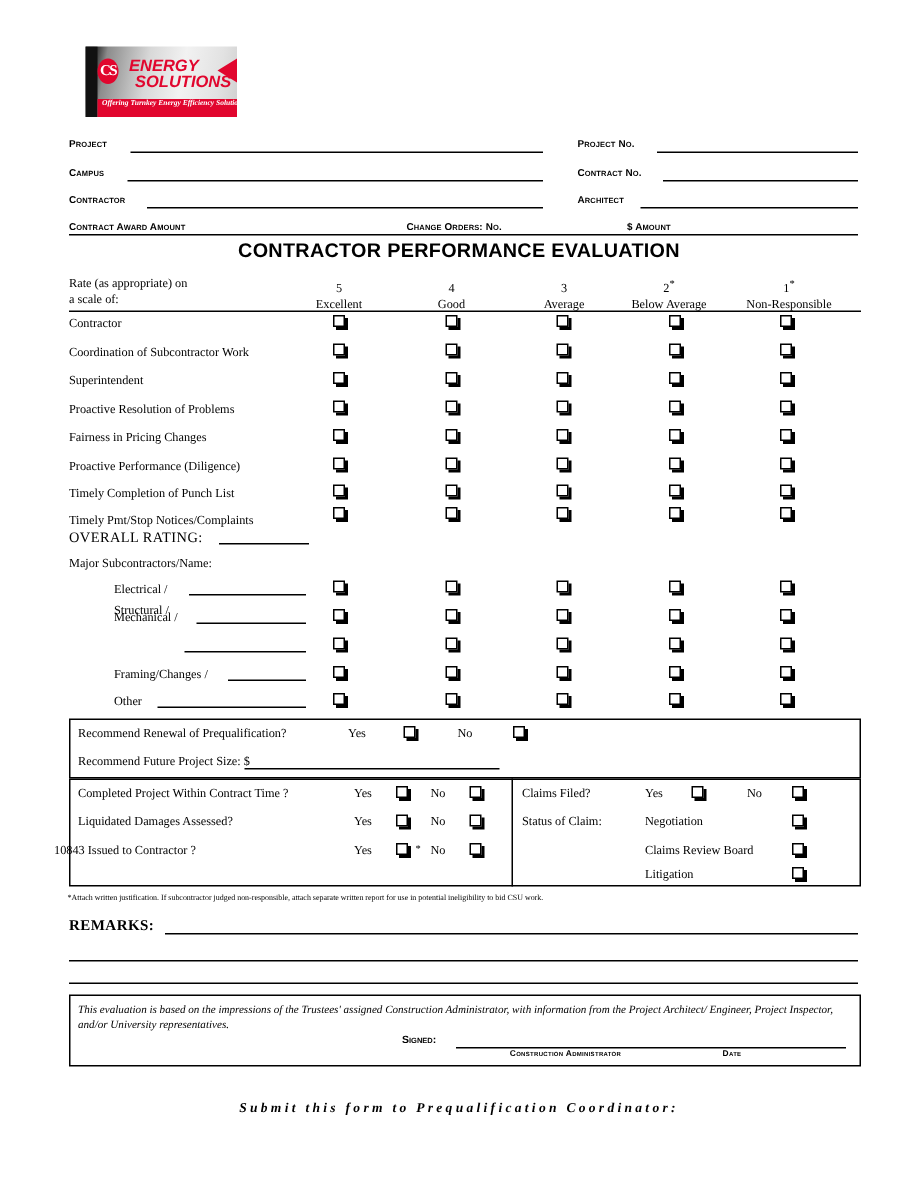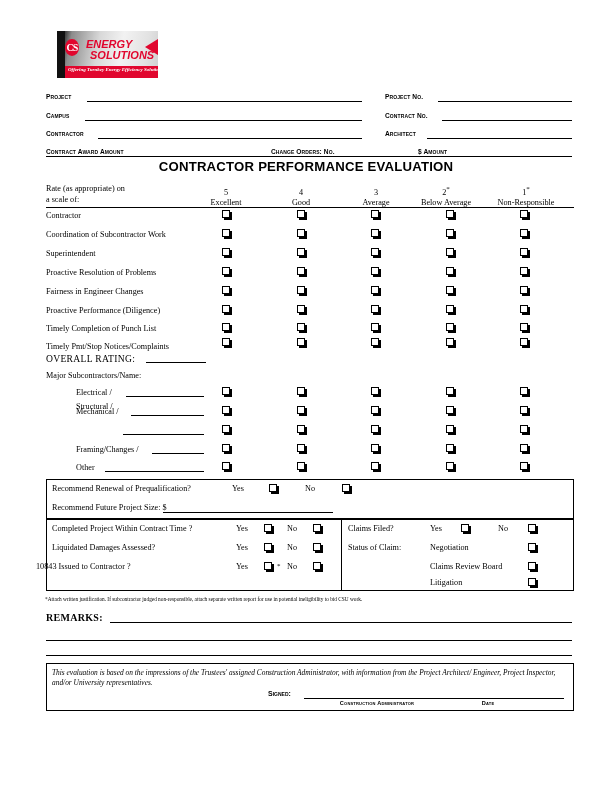--- a/index.html
+++ b/index.html
@@ -348,21 +348,21 @@
   <div class="cb" style="left:446px; top:248px;"></div>
   <div class="cb" style="left:520px; top:248px;"></div>
 
   <div class="row-label" style="left:46px; top:268px;">Proactive Resolution of Problems</div>
   <div class="cb" style="left:222px; top:267px;"></div>
   <div class="cb" style="left:297px; top:267px;"></div>
   <div class="cb" style="left:371px; top:267px;"></div>
   <div class="cb" style="left:446px; top:267px;"></div>
   <div class="cb" style="left:520px; top:267px;"></div>
 
-  <div class="row-label" style="left:46px; top:287px;">Fairness in Engineer Changes</div>
+  <div class="row-label" style="left:46px; top:287px;">Fairness in Pricing Changes</div>
   <div class="cb" style="left:222px; top:286px;"></div>
   <div class="cb" style="left:297px; top:286px;"></div>
   <div class="cb" style="left:371px; top:286px;"></div>
   <div class="cb" style="left:446px; top:286px;"></div>
   <div class="cb" style="left:520px; top:286px;"></div>
 
   <div class="row-label" style="left:46px; top:306px;">Proactive Performance (Diligence)</div>
   <div class="cb" style="left:222px; top:305px;"></div>
   <div class="cb" style="left:297px; top:305px;"></div>
   <div class="cb" style="left:371px; top:305px;"></div>
@@ -482,14 +482,15 @@
   <div class="fill-line" style="left:46px; top:640px; width:526px;"></div>
   <div class="fill-line" style="left:46px; top:655px; width:526px;"></div>
 
   <div class="box" style="left:46px; top:663px; width:528px; height:48px;"></div>
   <div class="attest-text">This evaluation is based on the impressions of the Trustees' assigned Construction Administrator, with information from the Project Architect/ Engineer, Project Inspector, and/or University representatives.</div>
   <div class="signed-label">Signed:</div>
   <div class="fill-line" style="left:304px; top:698px; width:260px;"></div>
   <div class="sig-sub" style="left:312px; top:700px; width:130px;">Construction Administrator</div>
   <div class="sig-sub" style="left:464px; top:700px; width:48px;">Date</div>
 
+  <div class="footer">Submit this form to Prequalification Coordinator:</div>
 
 </div>
 
 </body></html>

